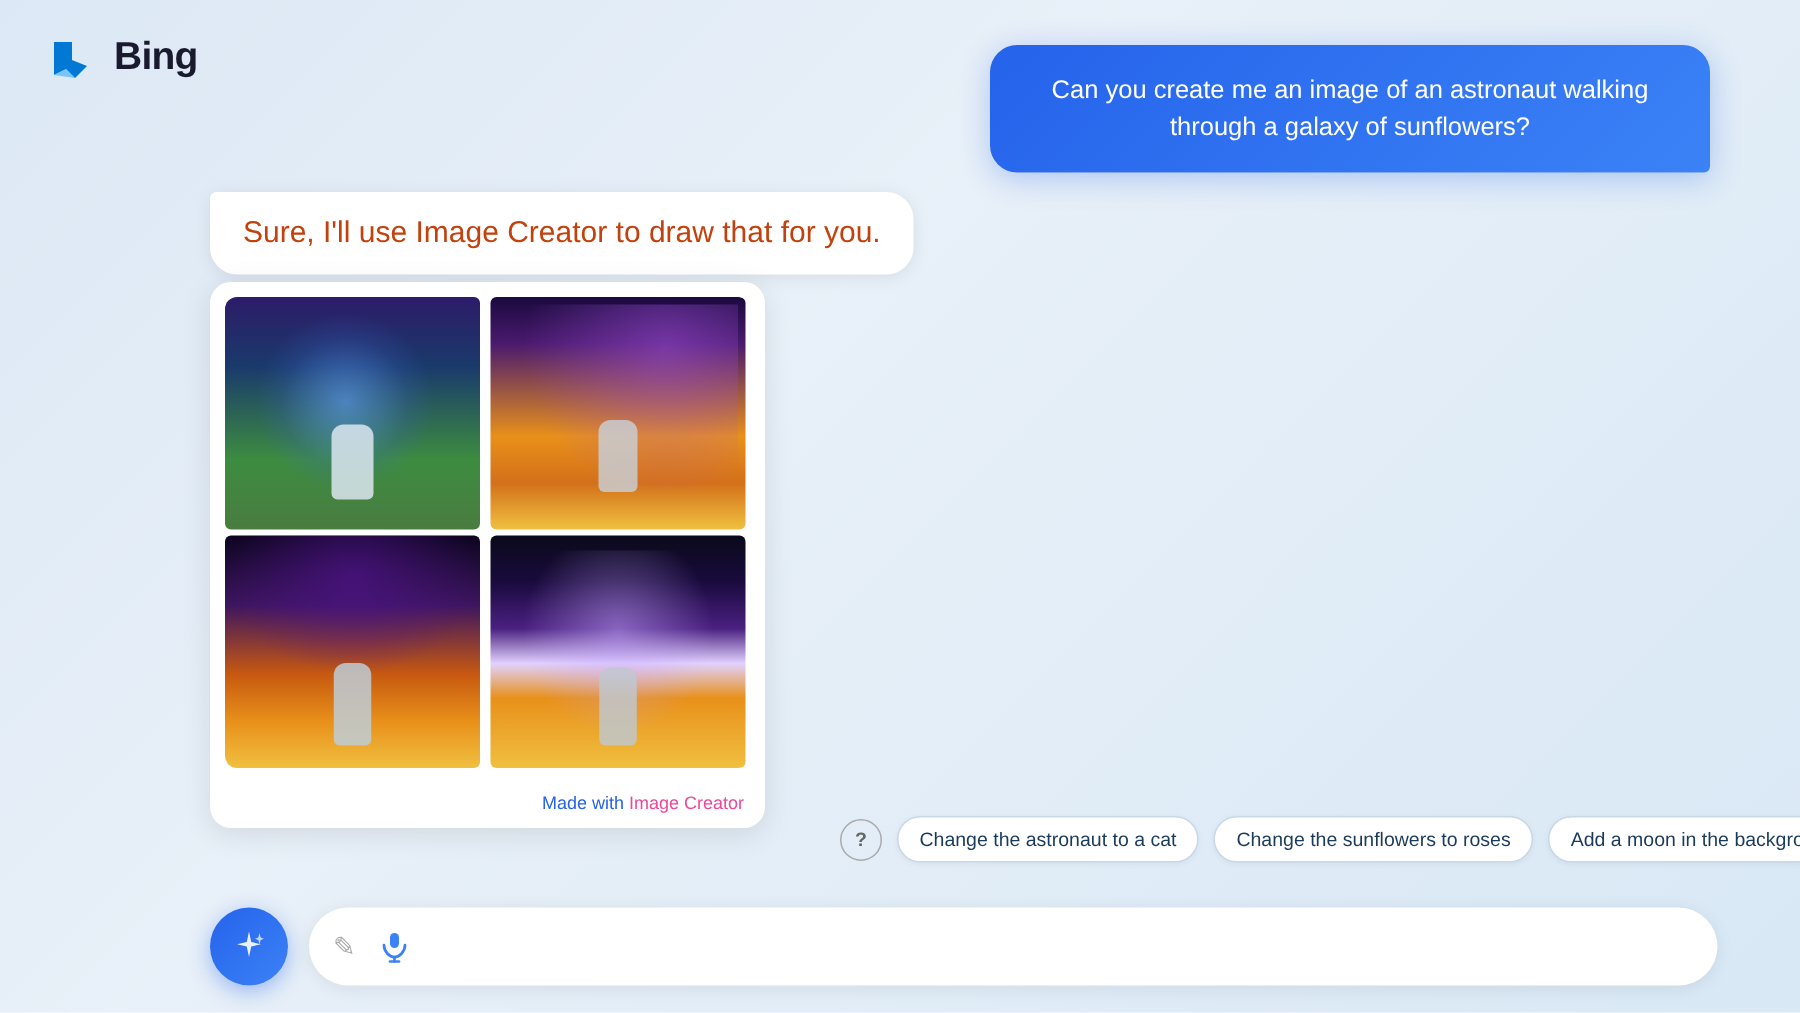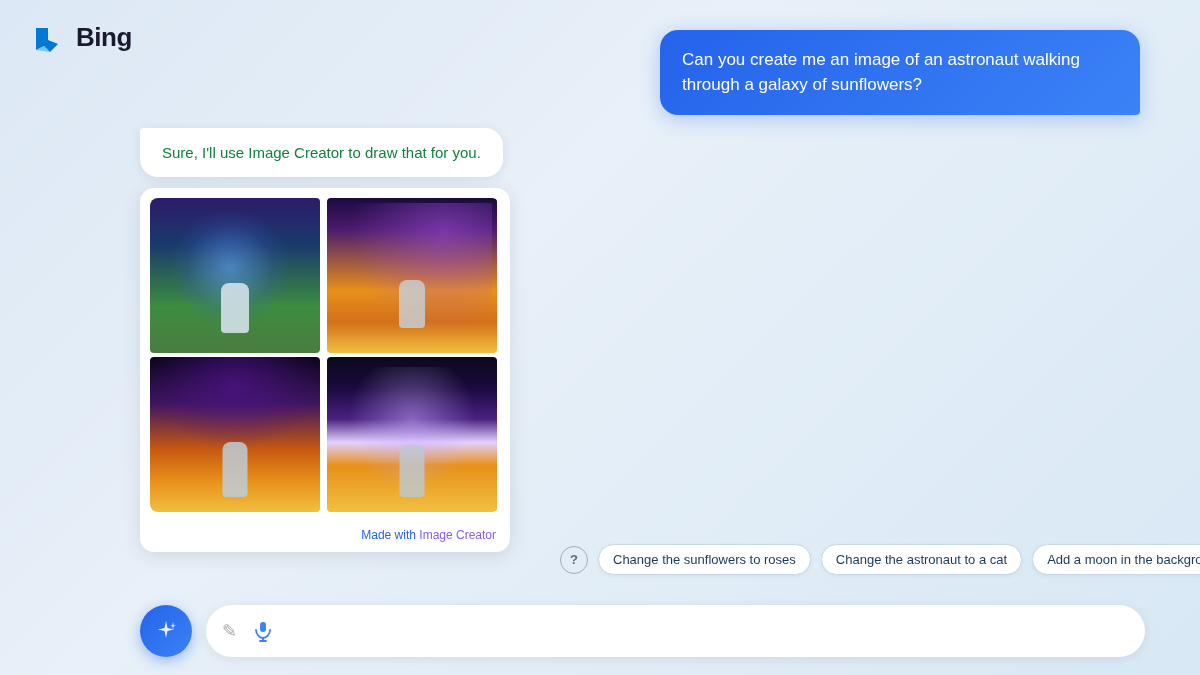--- a/index.html
+++ b/index.html
@@ -42,32 +42,33 @@
       right: 60px;
       background: linear-gradient(135deg, #2563eb, #3b82f6);
       color: white;
       border-radius: 18px 18px 4px 18px;
       padding: 18px 22px;
       max-width: 480px;
       font-size: 17px;
       line-height: 1.45;
       font-weight: 400;
       box-shadow: 0 4px 20px rgba(37, 99, 235, 0.3);
+      text-align: center;
     }
 
     
     .bot-bubble {
       position: absolute;
       top: 128px;
       left: 140px;
       background: white;
-      color: #15803d;
+      color: #c2410c;
       border-radius: 4px 18px 18px 18px;
       padding: 16px 22px;
-      font-size: 15px;
+      font-size: 20px;
       box-shadow: 0 2px 12px rgba(0,0,0,0.08);
     }
 
     
     .image-grid-container {
       position: absolute;
       top: 188px;
       left: 140px;
       background: white;
       border-radius: 14px;
@@ -313,30 +314,30 @@
 </div>
 
 <div class="image-grid-container">
   <div class="image-grid">
     <div class="image-cell img-1"></div>
     <div class="image-cell img-2"></div>
     <div class="image-cell img-3"></div>
     <div class="image-cell img-4"></div>
   </div>
   <div class="made-with">
-    <span>Made with </span><span style="color:#8b5cf6;cursor:pointer;">Image Creator</span>
+    <span>Made with </span><span style="color:#ec4899;cursor:pointer;">Image Creator</span>
   </div>
 </div>
 
 <div class="suggestions-row">
   <div class="help-circle">
     <span>?</span>
   </div>
+  <button class="suggestion-chip">Change the astronaut to a cat</button>
   <button class="suggestion-chip">Change the sunflowers to roses</button>
-  <button class="suggestion-chip">Change the astronaut to a cat</button>
   <button class="suggestion-chip">Add a moon in the background</button>
 </div>
 
 <div class="input-bar">
   <div class="chat-button">
     <svg viewBox="0 0 26 26" fill="none" xmlns="http://www.w3.org/2000/svg">
       <path d="M13 3 L14.5 10 L21 11.5 L14.5 13 L13 20 L11.5 13 L5 11.5 L11.5 10 Z" fill="white" opacity="0.9"></path>
       <path d="M20 4 L20.8 7 L23 7.8 L20.8 8.6 L20 11.6 L19.2 8.6 L17 7.8 L19.2 7 Z" fill="white" opacity="0.7"></path>
     </svg>
   </div>

